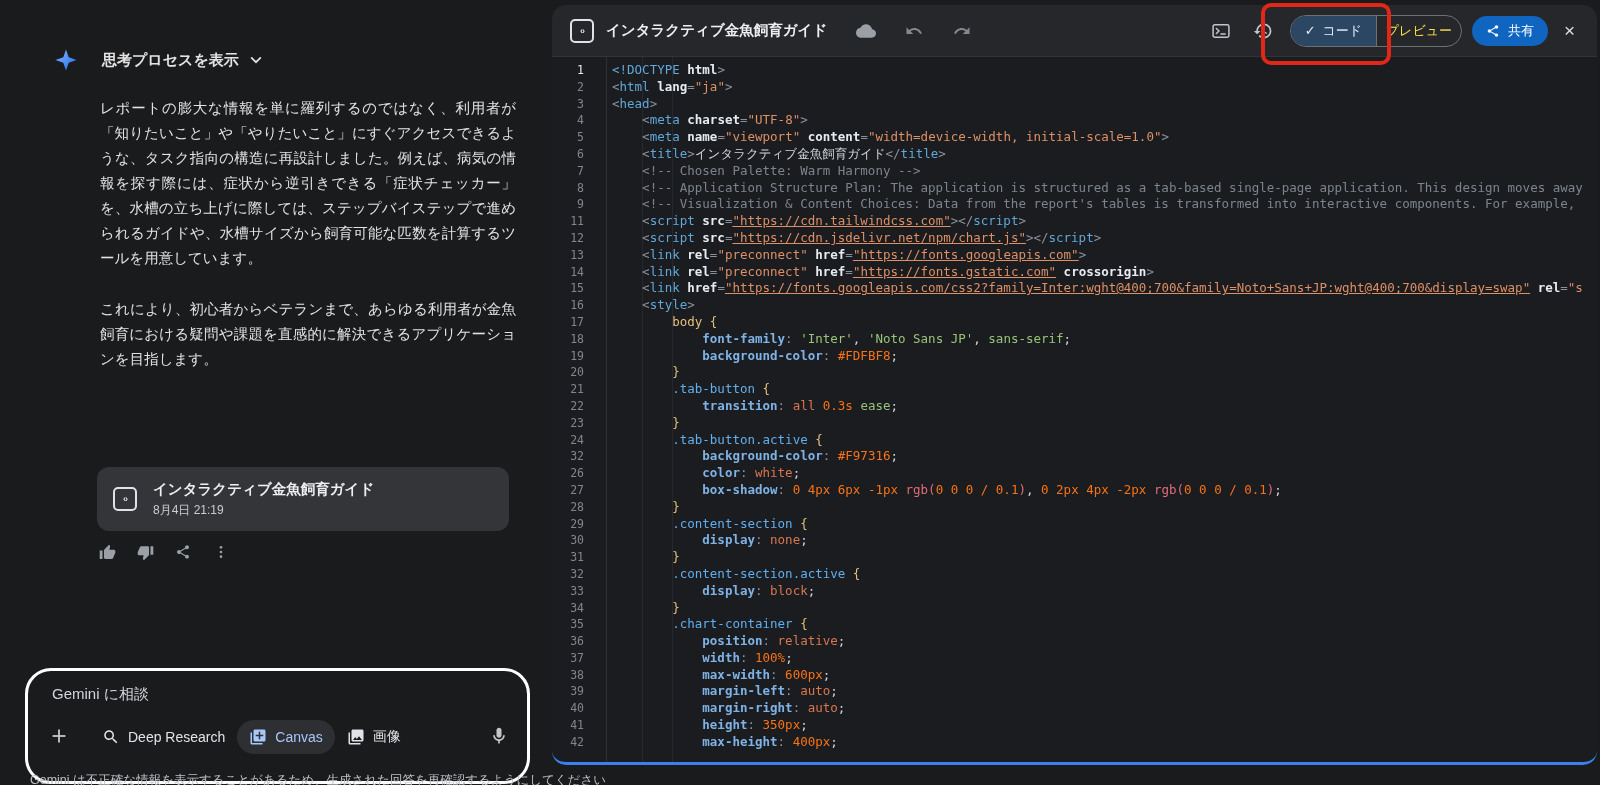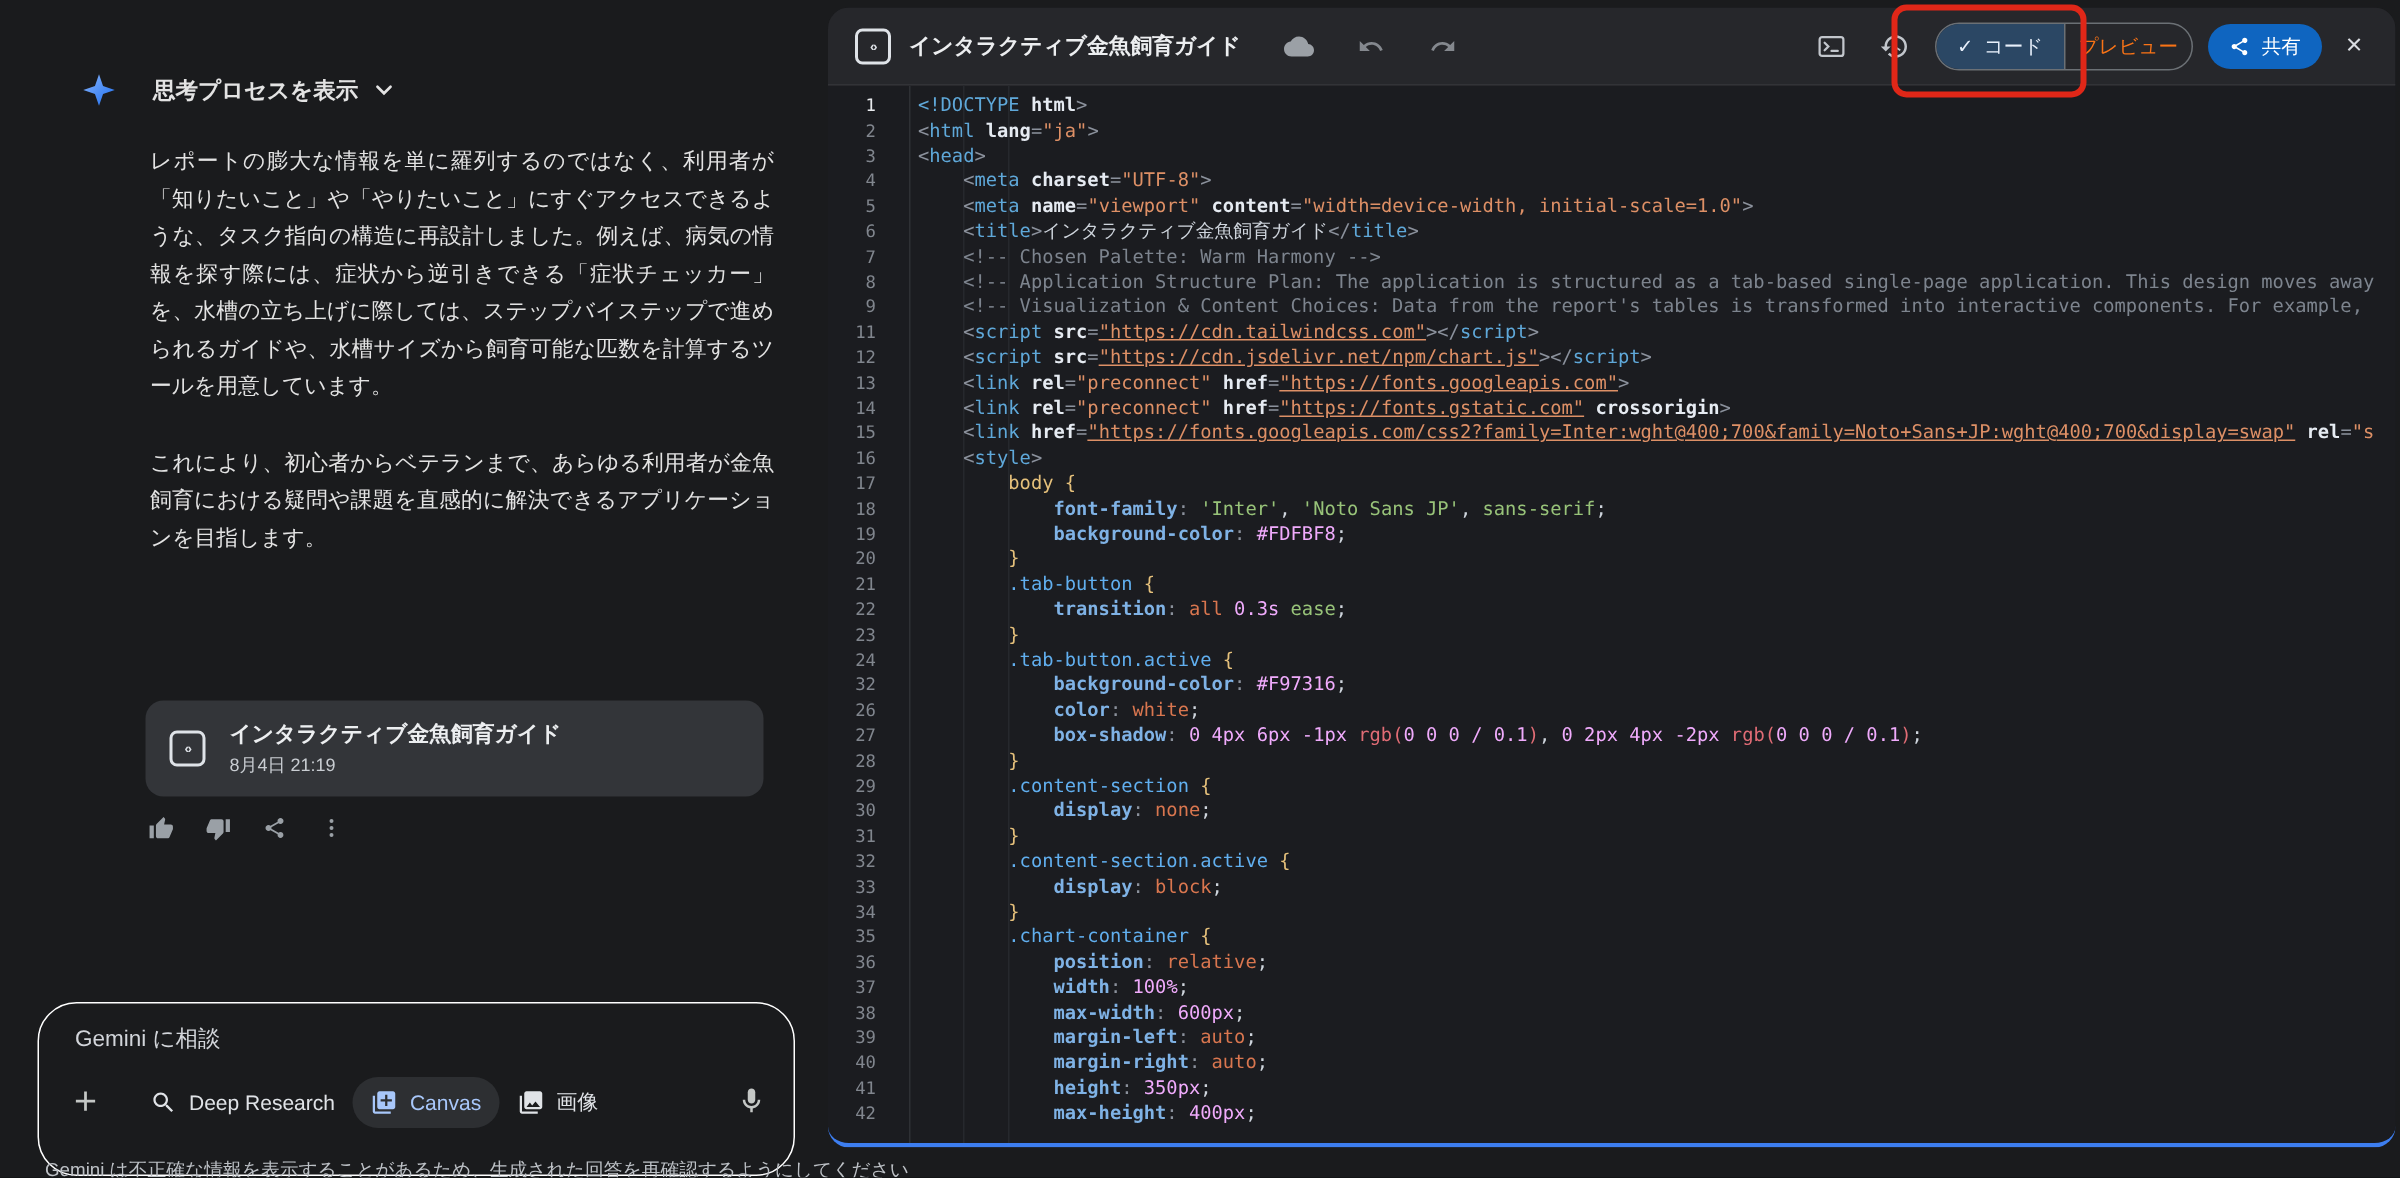--- a/index.html
+++ b/index.html
@@ -17,21 +17,21 @@
   .card{position:absolute;left:97px;top:467px;width:412px;height:64px;background:#333539;border-radius:12px;
         display:flex;align-items:center;padding:0 16px;box-sizing:border-box;gap:16px;cursor:pointer;}
   .doc-ic{width:20px;height:20px;border:2px solid #dfe3e8;border-radius:5px;color:#dfe3e8;
           display:flex;align-items:center;justify-content:center;font-size:9px;font-weight:700;flex:0 0 auto;
           letter-spacing:-1px;}
   .card-title{font-size:14.5px;font-weight:700;color:#eceef0;}
   .card-time{font-size:12px;color:#c9cdd2;margin-top:3px;font-weight:400;}
   .fb-row{position:absolute;left:96px;top:541px;display:flex;gap:16px;}
   .fb-btn{width:22px;height:22px;background:none;border:none;padding:0;color:#9aa0a6;cursor:pointer;
           display:flex;align-items:center;justify-content:center;}
-  .inputbox{position:absolute;left:25px;top:668px;width:505px;height:116px;border:1px solid #ffffff;
+  .inputbox{position:absolute;left:25px;top:668px;width:505px;height:116px;border:3px solid #ffffff;
             border-radius:26px;box-sizing:border-box;}
   .ph{position:absolute;left:24px;top:14px;font-size:15px;color:#d2d5da;}
   .tools{position:absolute;left:18px;right:16px;top:48px;height:36px;display:flex;align-items:center;}
   .tool-plus{width:26px;height:26px;border:none;background:none;color:#c4c7c5;padding:0;cursor:pointer;}
   .chip{display:flex;align-items:center;gap:8px;border:none;background:none;color:#e0e3e7;font-size:14px;
         font-family:inherit;cursor:pointer;padding:8px 12px;border-radius:18px;}
   .chip svg{flex:0 0 auto;}
   .chip.active{background:#2d2f32;color:#a8c7fa;}
   .chip-dr{margin-left:18px;text-align:right;}
   .mic{margin-left:auto;width:24px;height:24px;border:none;background:none;color:#c4c7c5;padding:0;cursor:pointer;}
@@ -42,41 +42,41 @@
          border-radius:14px;border-bottom:3px solid #3d7ef0;box-sizing:border-box;overflow:hidden;}
   .panel-head{position:absolute;left:0;top:0;right:0;height:52px;background:#26272b;border-bottom:1px solid #323337;
               display:flex;align-items:center;padding:0 18px;box-sizing:border-box;}
   .panel-title{font-size:14.5px;font-weight:700;color:#eceef0;margin-left:12px;}
   .hd-ic{background:none;border:none;padding:0;margin-left:26px;color:#9ba0a6;width:22px;height:22px;cursor:pointer;
          display:flex;align-items:center;justify-content:center;}
   .hd-ic.dim{color:#84888e;}
   .spacer{flex:1;}
   .seg{display:flex;height:30px;border:1px solid #6b7075;border-radius:16px;overflow:hidden;margin-right:10px;}
   .seg-btn{width:85px;display:flex;align-items:center;justify-content:center;gap:7px;border:none;background:transparent;
-           color:#f97316;font-size:13px;font-family:inherit;cursor:pointer;}
+           color:#fde047;font-size:13px;font-family:inherit;cursor:pointer;}
   .seg-btn.sel{background:#2b4764;color:#e8f0fb;}
   .seg-btn + .seg-btn{border-left:1px solid #6b7075;}
   .share-btn{height:30px;padding:0 14px;border:none;border-radius:16px;background:#0f65c0;color:#fff;
              font-size:13px;font-family:inherit;display:flex;align-items:center;gap:8px;cursor:pointer;margin-right:12px;}
   .close-btn{background:none;border:none;color:#d9dce1;font-size:19px;cursor:pointer;padding:0 4px;line-height:1;}
 
   
   .code-area{position:absolute;left:0;top:52px;right:0;bottom:0;overflow:hidden;
              font-family:"DejaVu Sans Mono","Liberation Mono",monospace;font-size:12.5px;line-height:16.8px;}
   .gut-sep{position:absolute;left:54px;top:0;bottom:0;width:1px;background:#2e3034;}
   .guide{position:absolute;top:0;bottom:0;width:1px;background:#26282d;}
   .code-lines{position:absolute;left:0;top:5px;right:0;}
   .code-line{display:flex;white-space:pre;}
   .ln{flex:0 0 46px;text-align:right;color:#81868e;font-size:11.5px;padding-right:14px;box-sizing:border-box;
       user-select:none;}
   .ln-active{color:#e8eaed;}
   .lc{padding-left:14px;}
   .tk-p{color:#8b919c}.tk-t{color:#5fa8d9}.tk-a{color:#e6ebf2;font-weight:600}
   .tk-s{color:#de9066}.tk-u{color:#de9066;text-decoration:underline}
-  .tk-c{color:#7d848e}.tk-k{color:#d9764f}.tk-g{color:#98c379}.tk-n{color:#f0abfc}
+  .tk-c{color:#7d848e}.tk-k{color:#d9764f}.tk-g{color:#98c379}.tk-n{color:#f97316}
   .tk-e{color:#e5c07b}.tk-b{color:#e5c07b}.tk-d{color:#61afef}
   .tk-r{color:#7fb2e5;font-weight:600}.tk-x{color:#cfd5dd}.tk-f{color:#e06c75}
 
   
   .red-box{position:absolute;left:1261px;top:3px;width:122px;height:54px;border:4px solid #e02718;
            border-radius:10px;pointer-events:none;}
 </style>
 </head>
 <body>
 

